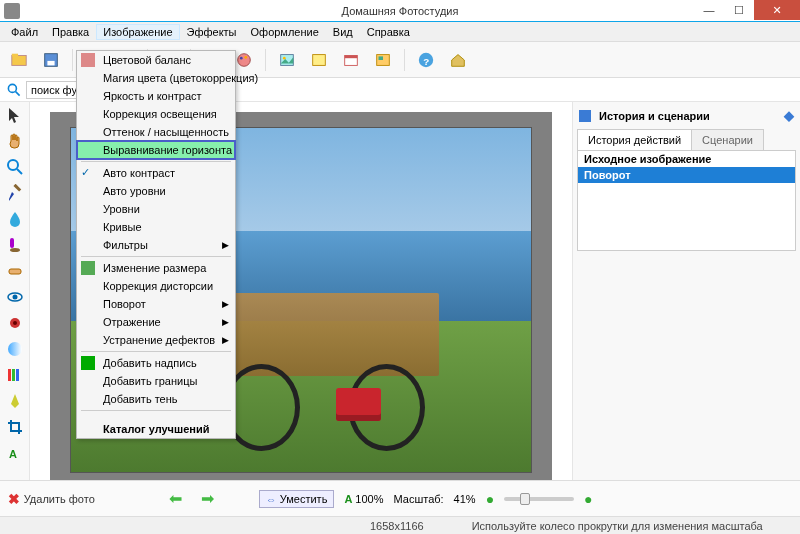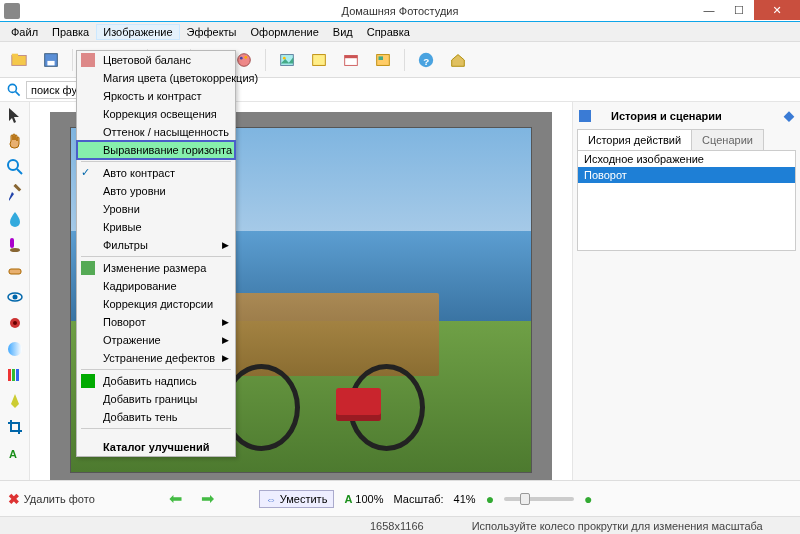--- a/index.html
+++ b/index.html
@@ -30,28 +30,28 @@
   position:relative; overflow:hidden; border:1px solid #555; }
 .photo .water { position:absolute; left:0; right:0; top:30%; height:26%; background:linear-gradient(180deg,#5c9ed1,#3a74a3); }
 .photo .grass { position:absolute; left:0; right:0; top:56%; bottom:0; background:linear-gradient(180deg,#6fa046,#4d7a2f); }
 .photo .bench { position:absolute; left:6%; right:20%; top:48%; height:24%; background:linear-gradient(180deg,#b58a4a,#8f6930); border-radius:2px; opacity:.9; }
 .photo .bike { position:absolute; left:33%; bottom:6%; width:44%; height:40%; }
 .photo .wheel { position:absolute; bottom:0; width:38%; padding-top:38%; border:5px solid #222; border-radius:50%; }
 .photo .wheel.w1 { left:0; }
 .photo .wheel.w2 { right:0; }
 .photo .bag { position:absolute; right:22%; bottom:22%; width:22%; height:24%; background:#c9252d; border-radius:3px; box-shadow:inset 0 -6px 0 #9a1b22; }
 .right-panel { width:228px; background:#f8f8f8; border-left:1px solid #e5e5e5; padding:4px; }
-.panel-head { display:flex; align-items:center; gap:20px; padding:2px 2px 6px; font-weight:bold; }
+.panel-head { display:flex; align-items:center; gap:8px; padding:2px 2px 6px; font-weight:bold; }
 .panel-head .dot { width:12px; height:12px; background:#3a7bd5; }
 .panel-head .chev { margin-left:auto; color:#3a7bd5; font-size:13px; }
 .tabs { display:flex; border-bottom:1px solid #ccc; }
 .tab { padding:4px 10px; border:1px solid #ccc; border-bottom:none; background:#fff; margin-right:-1px; }
 .tab.inactive { background:#f0f0f0; color:#666; }
 .history { border:1px solid #ccc; border-top:none; background:#fff; height:100px; }
-.hist-row { padding:2px 6px; }
+.hist-row { padding:2px 6px;font-weight:bold; }
 .hist-row.sel { background:#1e7fd6; color:#fff; }
 .dropdown { position:absolute; left:76px; top:50px; width:160px; background:#f5f5f5; border:1px solid #b8b8b8; box-shadow:2px 2px 4px rgba(0,0,0,.2); z-index:50; }
 .dd-item { padding:3px 8px 3px 26px; position:relative; white-space:nowrap; }
 .dd-item .ico { position:absolute; left:4px; top:2px; width:14px; height:14px; }
 .dd-item.hl { background:#86efac; outline:2px solid #4a5fc9; outline-offset:-1px; }
 .dd-sep { height:1px; background:#ccc; margin:2px 4px; }
 .dd-item .arrow { position:absolute; right:6px; top:4px; font-size:9px; }
 .statusbar { position:absolute; left:0; right:0; bottom:18px; height:36px; border-top:1px solid #ddd; display:flex; align-items:center; padding:0 8px; gap:10px; background:#fafafa; }
 .status-del { display:flex; align-items:center; gap:4px; color:#333; }
 .ico-x { color:#d33; font-weight:bold; font-size:14px; }
@@ -306,21 +306,20 @@
     <div class="dd-item"><span>Оттенок / насыщенность</span></div>
     <div class="dd-item hl"><span>Выравнивание горизонта</span></div>
     <div class="dd-sep"></div>
     <div class="dd-item"><span class="ico" style="color: rgb(0, 102, 170);">✓</span><span>Авто контраст</span></div>
     <div class="dd-item"><span>Авто уровни</span></div>
     <div class="dd-item"><span>Уровни</span></div>
     <div class="dd-item"><span>Кривые</span></div>
     <div class="dd-item"><span>Фильтры</span><span class="arrow">▶</span></div>
     <div class="dd-sep"></div>
     <div class="dd-item"><span class="ico" style="background: rgb(85, 170, 85);"></span><span>Изменение размера</span></div>
-    <div class="dd-item"><span>Кадрирование</span></div>
     <div class="dd-item"><span>Коррекция дисторсии</span></div>
     <div class="dd-item"><span>Поворот</span><span class="arrow">▶</span></div>
     <div class="dd-item"><span>Отражение</span><span class="arrow">▶</span></div>
     <div class="dd-item"><span>Устранение дефектов</span><span class="arrow">▶</span></div>
     <div class="dd-sep"></div>
     <div class="dd-item"><span class="ico" style="background: rgb(0, 170, 0);"></span><span>Добавить надпись</span></div>
     <div class="dd-item"><span>Добавить границы</span></div>
     <div class="dd-item"><span>Добавить тень</span></div>
     <div class="dd-sep"></div>
     <div class="dd-item" style="font-weight: bold; margin-top: 9px;"><span>Каталог улучшений</span></div>

